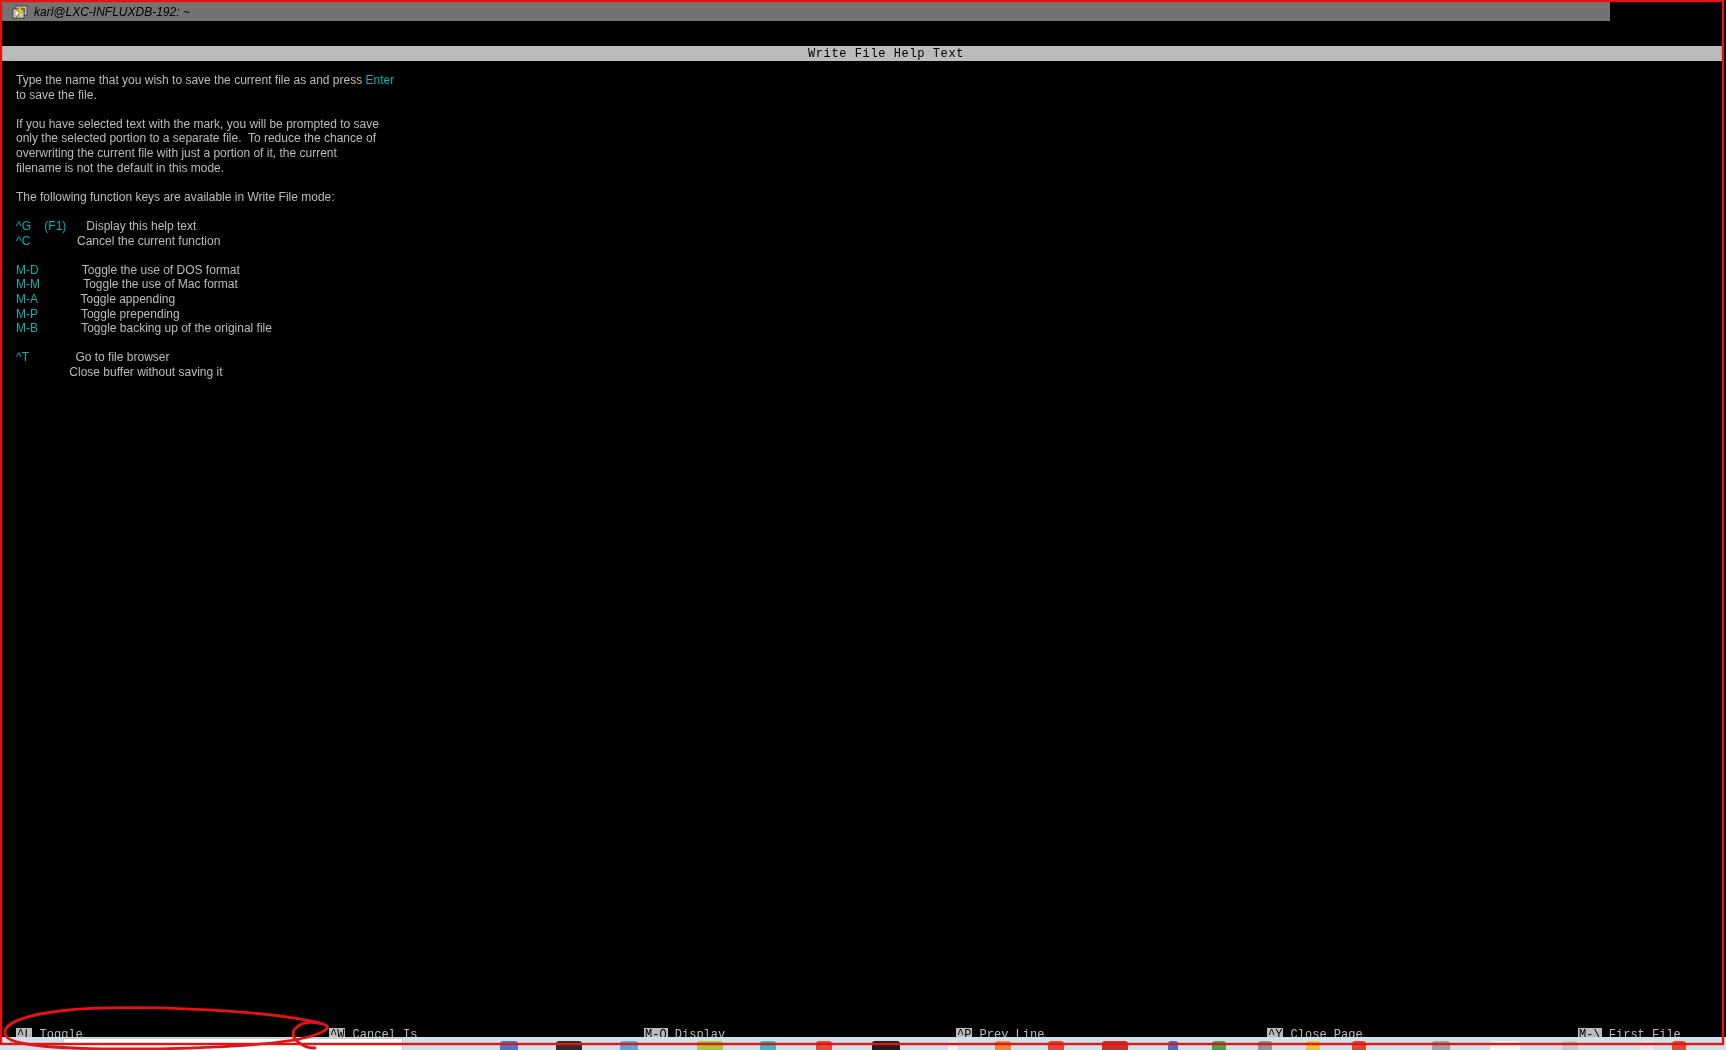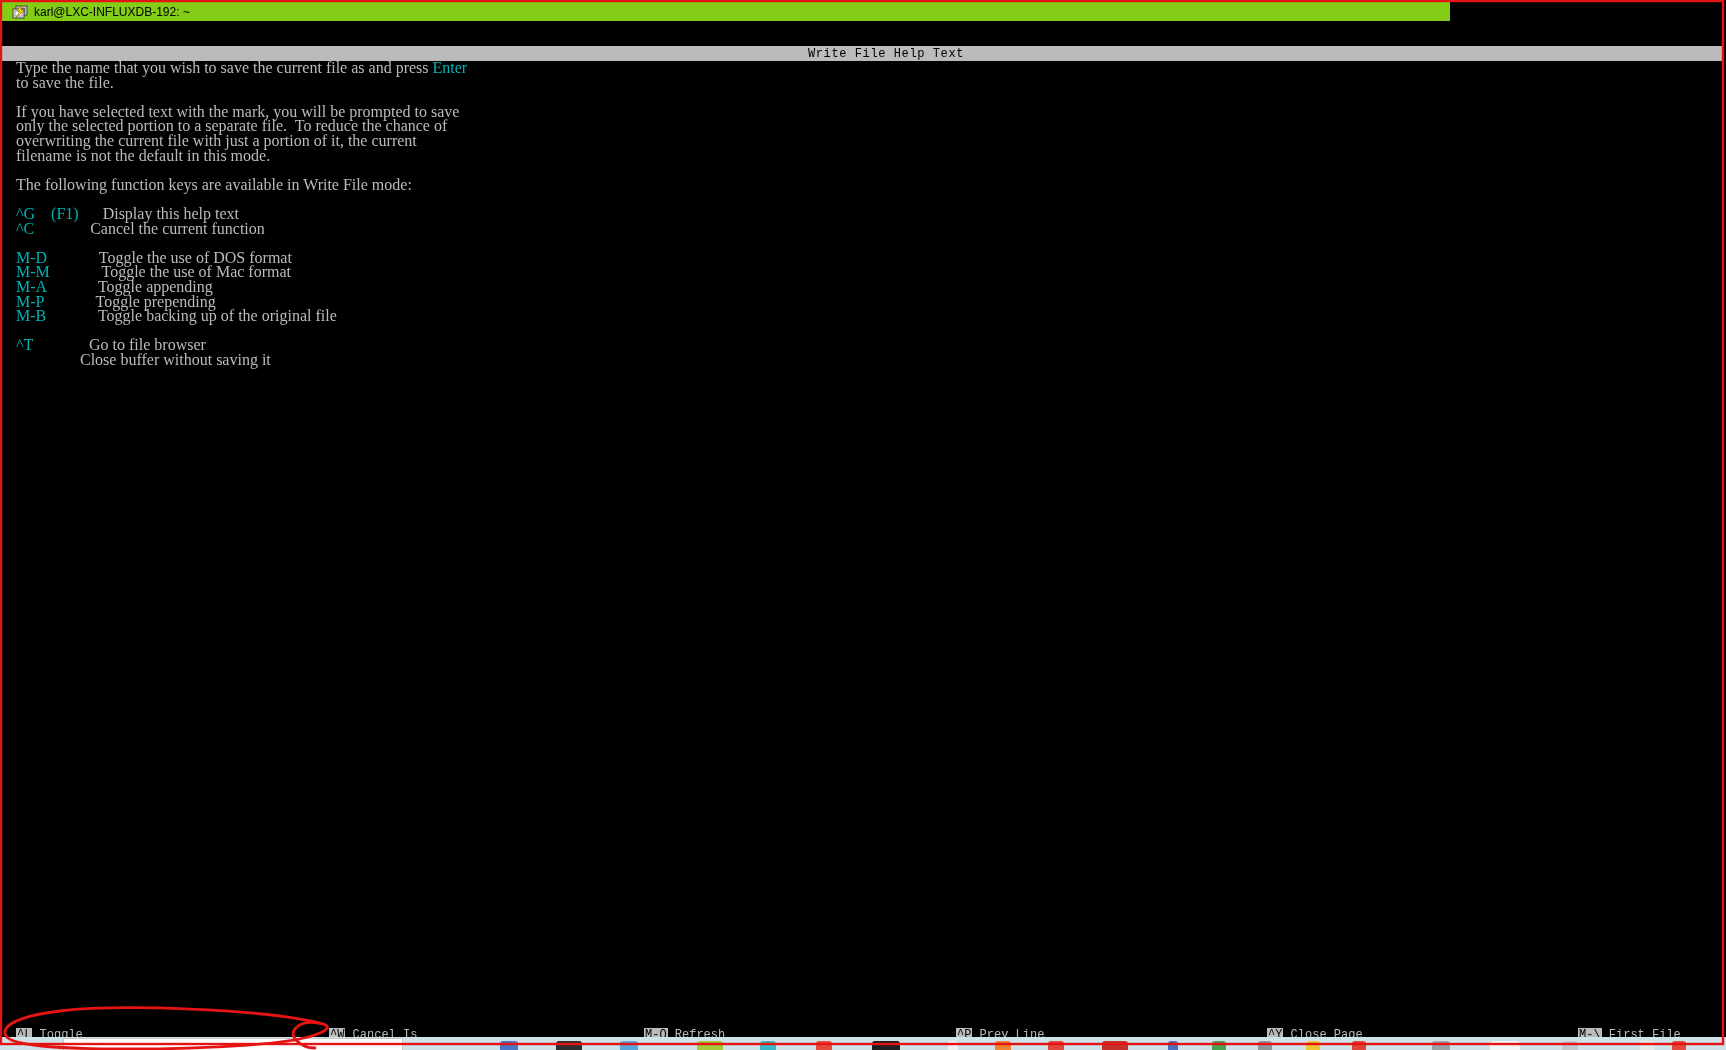--- a/index.html
+++ b/index.html
@@ -1,34 +1,34 @@
 <!DOCTYPE html>
 <html style="--fg: #bbbbbb; --accent: #00b3b3; --inv-bg: #bbbbbb;"><head>
 <meta charset="utf-8">
 <style>
   * { margin:0; padding:0; box-sizing:border-box; }
   html,body { width:1726px; height:1050px; background:#000; overflow:hidden; }
   .screen { position:relative; width:1726px; height:1050px; background:#000;
             font-family:"Liberation Mono","DejaVu Sans Mono",monospace; }
 
   
-  .titlebar { position:absolute; left:0; top:2px; width:1450px; height:19px;
-              background:#84cc16; color:#000; display:flex; align-items:center;
-              font-family:"Liberation Sans","DejaVu Sans",sans-serif; font-size:12px; }
+  .titlebar { position:absolute; left:0; top:2px; width:1610px; height:19px;
+              background:#737373; color:#000; display:flex; align-items:center;
+              font-family:"Liberation Sans","DejaVu Sans",sans-serif; font-size:12px;font-style:italic; }
   .putty-icon { width:16px; height:14px; margin:0 6px 0 12px; display:inline-block; }
   .terminal { position:absolute; left:0; top:21px; width:1405px; height:1016px; background:#000; }
 
   .nano-header { position:absolute; left:2px; top:25px; width:1722px; height:15px;
                  background:var(--inv-bg,#bbbbbb); }
   .nano-header span { position:absolute; left:806px; top:1px; color:#000; font-size:12px;
                       letter-spacing:0.05em; white-space:pre; }
 
-  .help-text { position:absolute; left:16px; top:40px; color:var(--fg,#bbbbbb);
-               font-size:16px; line-height:14.6px; white-space:pre;
-               font-family:Liberation Serif, serif; }
+  .help-text { position:absolute; left:16px; top:52px; color:var(--fg,#bbbbbb);
+               font-size:12px; line-height:14.6px; white-space:pre;
+               font-family:Liberation Sans, sans-serif; }
   .help-text .accent { color:var(--accent,#00b3b3); }
   .help-line { height:14.6px; white-space:pre; }
 
   .shortcut-bar { position:absolute; left:0; top:1007px; width:1726px; height:30px;
                   font-size:12px; line-height:15px; }
   .shortcut-col { position:absolute; top:0; white-space:pre; }
   .shortcut-cell { height:15px; color:var(--fg,#bbbbbb); }
   .shortcut-cell .key { background:var(--inv-bg,#bbbbbb); color:#000; padding:0 1px; }
 
   
@@ -62,21 +62,21 @@
     </div>
 
     <div class="terminal">
       <div class="nano-header">
         <span>Write File Help Text</span>
       </div>
       <div class="help-text" id="help-text"><div class="help-line"><span>Type the name that you wish to save the current file as and press </span><span class="accent">Enter</span></div><div class="help-line"><span>to save the file.</span></div><div class="help-line">&nbsp;</div><div class="help-line"><span>If you have selected text with the mark, you will be prompted to save</span></div><div class="help-line"><span>only the selected portion to a separate file.  To reduce the chance of</span></div><div class="help-line"><span>overwriting the current file with just a portion of it, the current</span></div><div class="help-line"><span>filename is not the default in this mode.</span></div><div class="help-line">&nbsp;</div><div class="help-line"><span>The following function keys are available in Write File mode:</span></div><div class="help-line">&nbsp;</div><div class="help-line"><span class="accent">^G</span><span>    </span><span class="accent">(F1)</span><span>      Display this help text</span></div><div class="help-line"><span class="accent">^C</span><span>              Cancel the current function</span></div><div class="help-line">&nbsp;</div><div class="help-line"><span class="accent">M-D</span><span>             Toggle the use of DOS format</span></div><div class="help-line"><span class="accent">M-M</span><span>             Toggle the use of Mac format</span></div><div class="help-line"><span class="accent">M-A</span><span>             Toggle appending</span></div><div class="help-line"><span class="accent">M-P</span><span>             Toggle prepending</span></div><div class="help-line"><span class="accent">M-B</span><span>             Toggle backing up of the original file</span></div><div class="help-line">&nbsp;</div><div class="help-line"><span class="accent">^T</span><span>              Go to file browser</span></div><div class="help-line"><span>                Close buffer without saving it</span></div></div>
       <div class="shortcut-bar" id="shortcut-bar">
           <div class="shortcut-col" style="left: 16px;"><div class="shortcut-cell"><span class="key">^L</span><span> Toggle</span></div><div class="shortcut-cell"><span class="key">^X</span><span> Close</span></div></div>
           <div class="shortcut-col" style="left: 329px;"><div class="shortcut-cell"><span class="key">^W</span><span> Cancel Is</span></div><div class="shortcut-cell"><span class="key">^Q</span><span> Where Was</span></div></div>
-          <div class="shortcut-col" style="left: 644px;"><div class="shortcut-cell"><span class="key">M-Q</span><span> Refresh</span></div><div class="shortcut-cell"><span class="key">M-W</span><span> Next</span></div></div>
+          <div class="shortcut-col" style="left: 644px;"><div class="shortcut-cell"><span class="key">M-Q</span><span> Display</span></div><div class="shortcut-cell"><span class="key">M-W</span><span> Next</span></div></div>
           <div class="shortcut-col" style="left: 956px;"><div class="shortcut-cell"><span class="key">^P</span><span> Prev Line</span></div><div class="shortcut-cell"><span class="key">^N</span><span> Next Line</span></div></div>
           <div class="shortcut-col" style="left: 1267px;"><div class="shortcut-cell"><span class="key">^Y</span><span> Close Page</span></div><div class="shortcut-cell"><span class="key">^V</span><span> Next Page</span></div></div>
           <div class="shortcut-col" style="left: 1578px;"><div class="shortcut-cell"><span class="key">M-\</span><span> First File</span></div><div class="shortcut-cell"><span class="key">M-/</span><span> Last Line</span></div></div>
         </div>
     </div>
   </div>
 
   <div class="taskbar" id="taskbar" style="background: rgb(207, 226, 234);">
     <div class="taskbar-search"></div>
   <div class="taskbar-icon" style="left: 500px; width: 18px; background: rgb(74, 118, 200);"></div>

